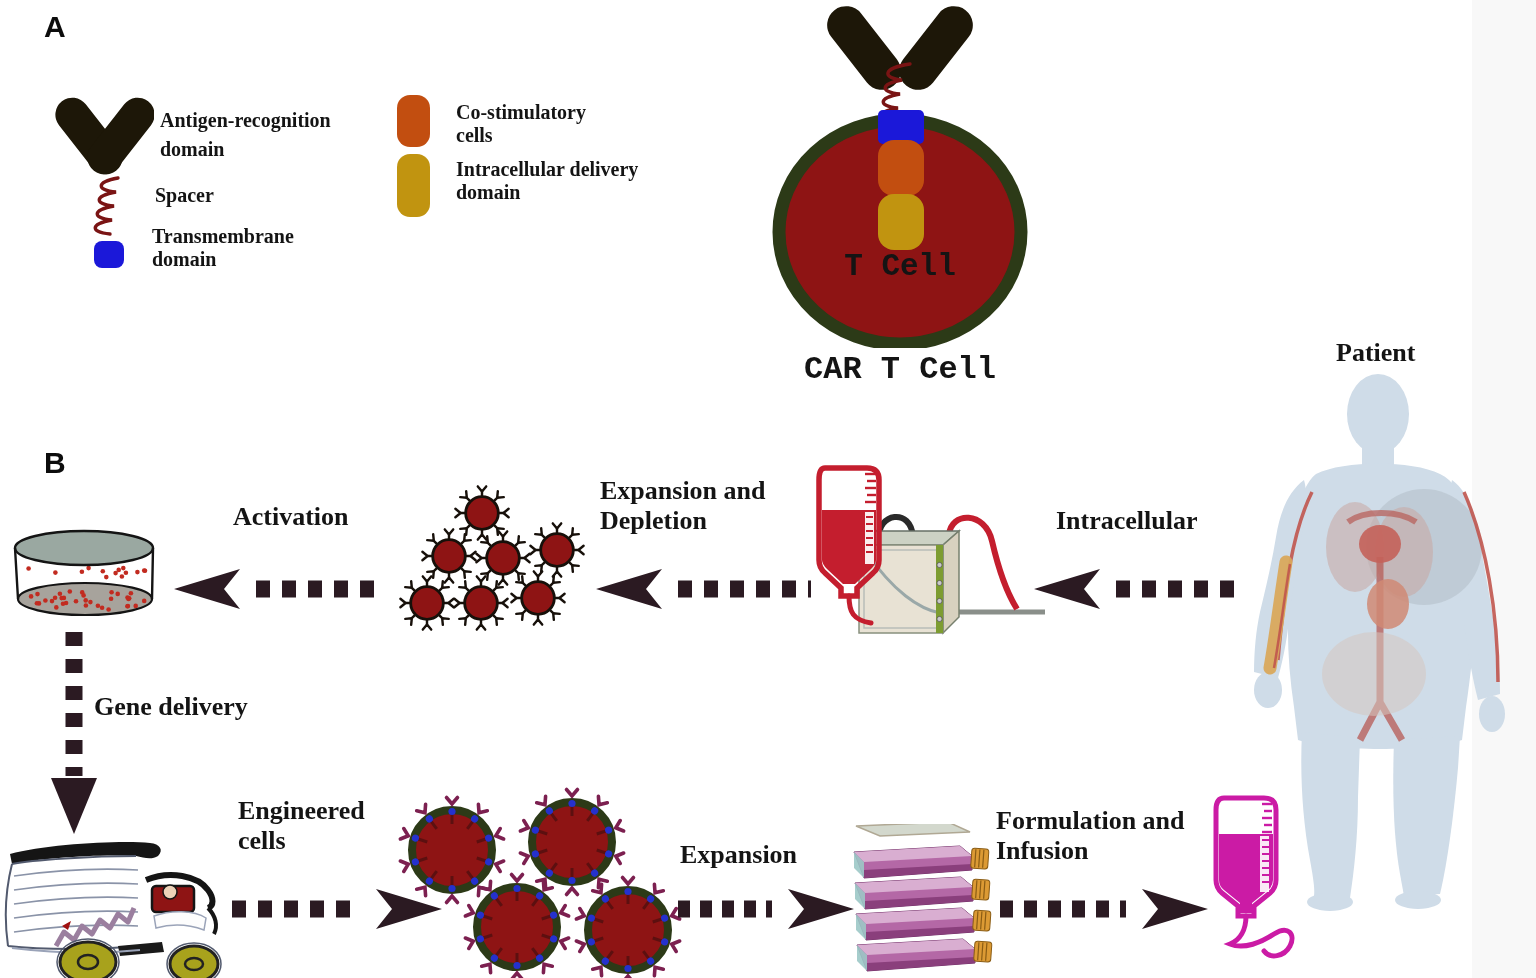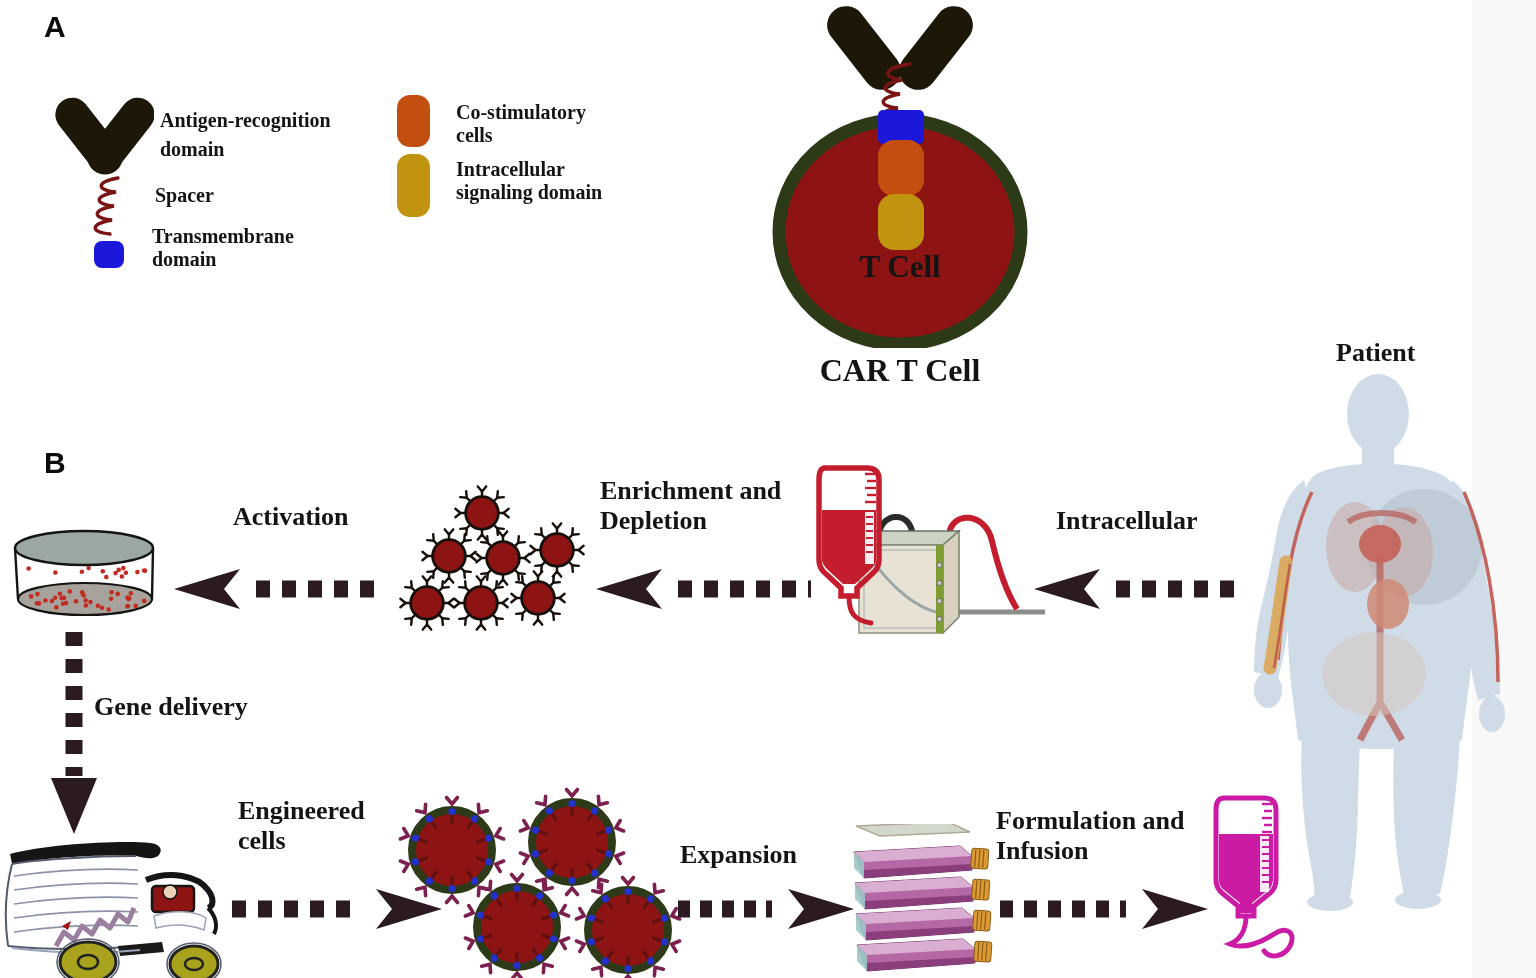--- a/index.html
+++ b/index.html
@@ -4,21 +4,21 @@
 <style>
   html,body{margin:0;padding:0;background:#fff}
   #stage{position:relative;width:1536px;height:978px;background:#ffffff;overflow:hidden;
          font-family:"Liberation Serif",serif}
   .abs{position:absolute}
   .lbl{position:absolute;font-weight:700;color:#141414;line-height:1.15;
        font-family:"Liberation Serif",serif}
   .flow{font-size:26px}
   .legend{font-size:20px}
   .lh-wide{line-height:1.45}
-  .sans{font-family:Liberation Serif, serif}
+  .sans{font-family:Liberation Mono, monospace}
   .panel{font-size:30px;font-family:"Liberation Sans",sans-serif;color:#0c0c0c}
   .center{text-align:center}
   .chip{position:absolute}
   
   .f-arrow{fill:var(--arrow)}
   .dash{stroke:var(--arrow);stroke-width:17;fill:none}
   .f-antigen{fill:var(--antigen-domain)}
   .s-spacer{stroke:var(--spacer);fill:none;stroke-width:3.4;stroke-linecap:round}
   .f-tm{fill:var(--transmembrane)}
   .f-costim{fill:var(--co-stimulatory)}
@@ -162,21 +162,21 @@
   </svg>
   <div class="lbl legend" style="left:155px;top:184px">Spacer</div>
 
   <div class="chip" id="chip-tm" style="left:94px;top:241px;width:30px;height:27px;border-radius:8px"></div>
   <div class="lbl legend" style="left:152px;top:225px;width:175px">Transmembrane domain</div>
 
   <div class="chip" id="chip-cs" style="left:397px;top:95px;width:33px;height:52px;border-radius:13px"></div>
   <div class="lbl legend" style="left:456px;top:101px;width:165px">Co-stimulatory cells</div>
 
   <div class="chip" id="chip-is" style="left:397px;top:154px;width:33px;height:63px;border-radius:13px"></div>
-  <div class="lbl legend" style="left:456px;top:158px;width:190px">Intracellular signaling domain</div>
+  <div class="lbl legend" style="left:456px;top:158px;width:190px">Intracellular delivery domain</div>
 
   <svg class="abs" style="left:770px;top:0" width="260" height="348" viewBox="0 0 260 348">
     <g>
       <rect class="f-antigen" x="75" y="0" width="38" height="96" rx="19" transform="rotate(-38 94 48)"></rect>
       <rect class="f-antigen" x="147" y="0" width="38" height="96" rx="19" transform="rotate(38 166 48)"></rect>
     </g>
     <path class="s-spacer" d="M140,64 C112,68 112,78 132,80 C110,84 110,92 130,94 C108,98 108,106 128,108 C106,112 106,118 126,120"></path>
     <ellipse class="f-cell s-mem" cx="130" cy="232" rx="121" ry="112" stroke-width="13"></ellipse>
     <rect class="f-tm" x="108" y="110" width="46" height="34" rx="5"></rect>
     <rect class="f-costim" x="108" y="140" width="46" height="56" rx="16"></rect>
@@ -266,21 +266,21 @@
       <line x1="63" y1="85" x2="70" y2="85"></line>
         <line x1="63" y1="92" x2="70" y2="92"></line>
     </g>
     <path class="s-blood" d="M46,136 C46,152 50,160 68,163" stroke-width="5" stroke-linecap="round"></path>
   </svg>
 
   <svg class="abs" style="left:596px;top:566px" width="218" height="46" viewBox="0 0 218 46">
     <polygon class="f-arrow" points="0,23 66,3 50,23 66,43"></polygon>
     <line class="dash" x1="82" y1="23" x2="215" y2="23" stroke-dasharray="14 12"></line>
   </svg>
-  <div class="lbl flow" style="left:600px;top:476px;width:220px">Enrichment and Depletion</div>
+  <div class="lbl flow" style="left:600px;top:476px;width:220px">Expansion and Depletion</div>
 
   <svg class="abs" style="left:398px;top:478px" width="200" height="160" viewBox="0 0 200 160">
     <use href="#tcell" x="56" y="7" width="56" height="56"></use>
     <use href="#tcell" x="23" y="50" width="56" height="56"></use>
     <use href="#tcell" x="77" y="52" width="56" height="56"></use>
     <use href="#tcell" x="131" y="44" width="56" height="56"></use>
     <use href="#tcell" x="1" y="97" width="56" height="56"></use>
     <use href="#tcell" x="55" y="97" width="56" height="56"></use>
     <use href="#tcell" x="112" y="92" width="56" height="56"></use>
   </svg>

